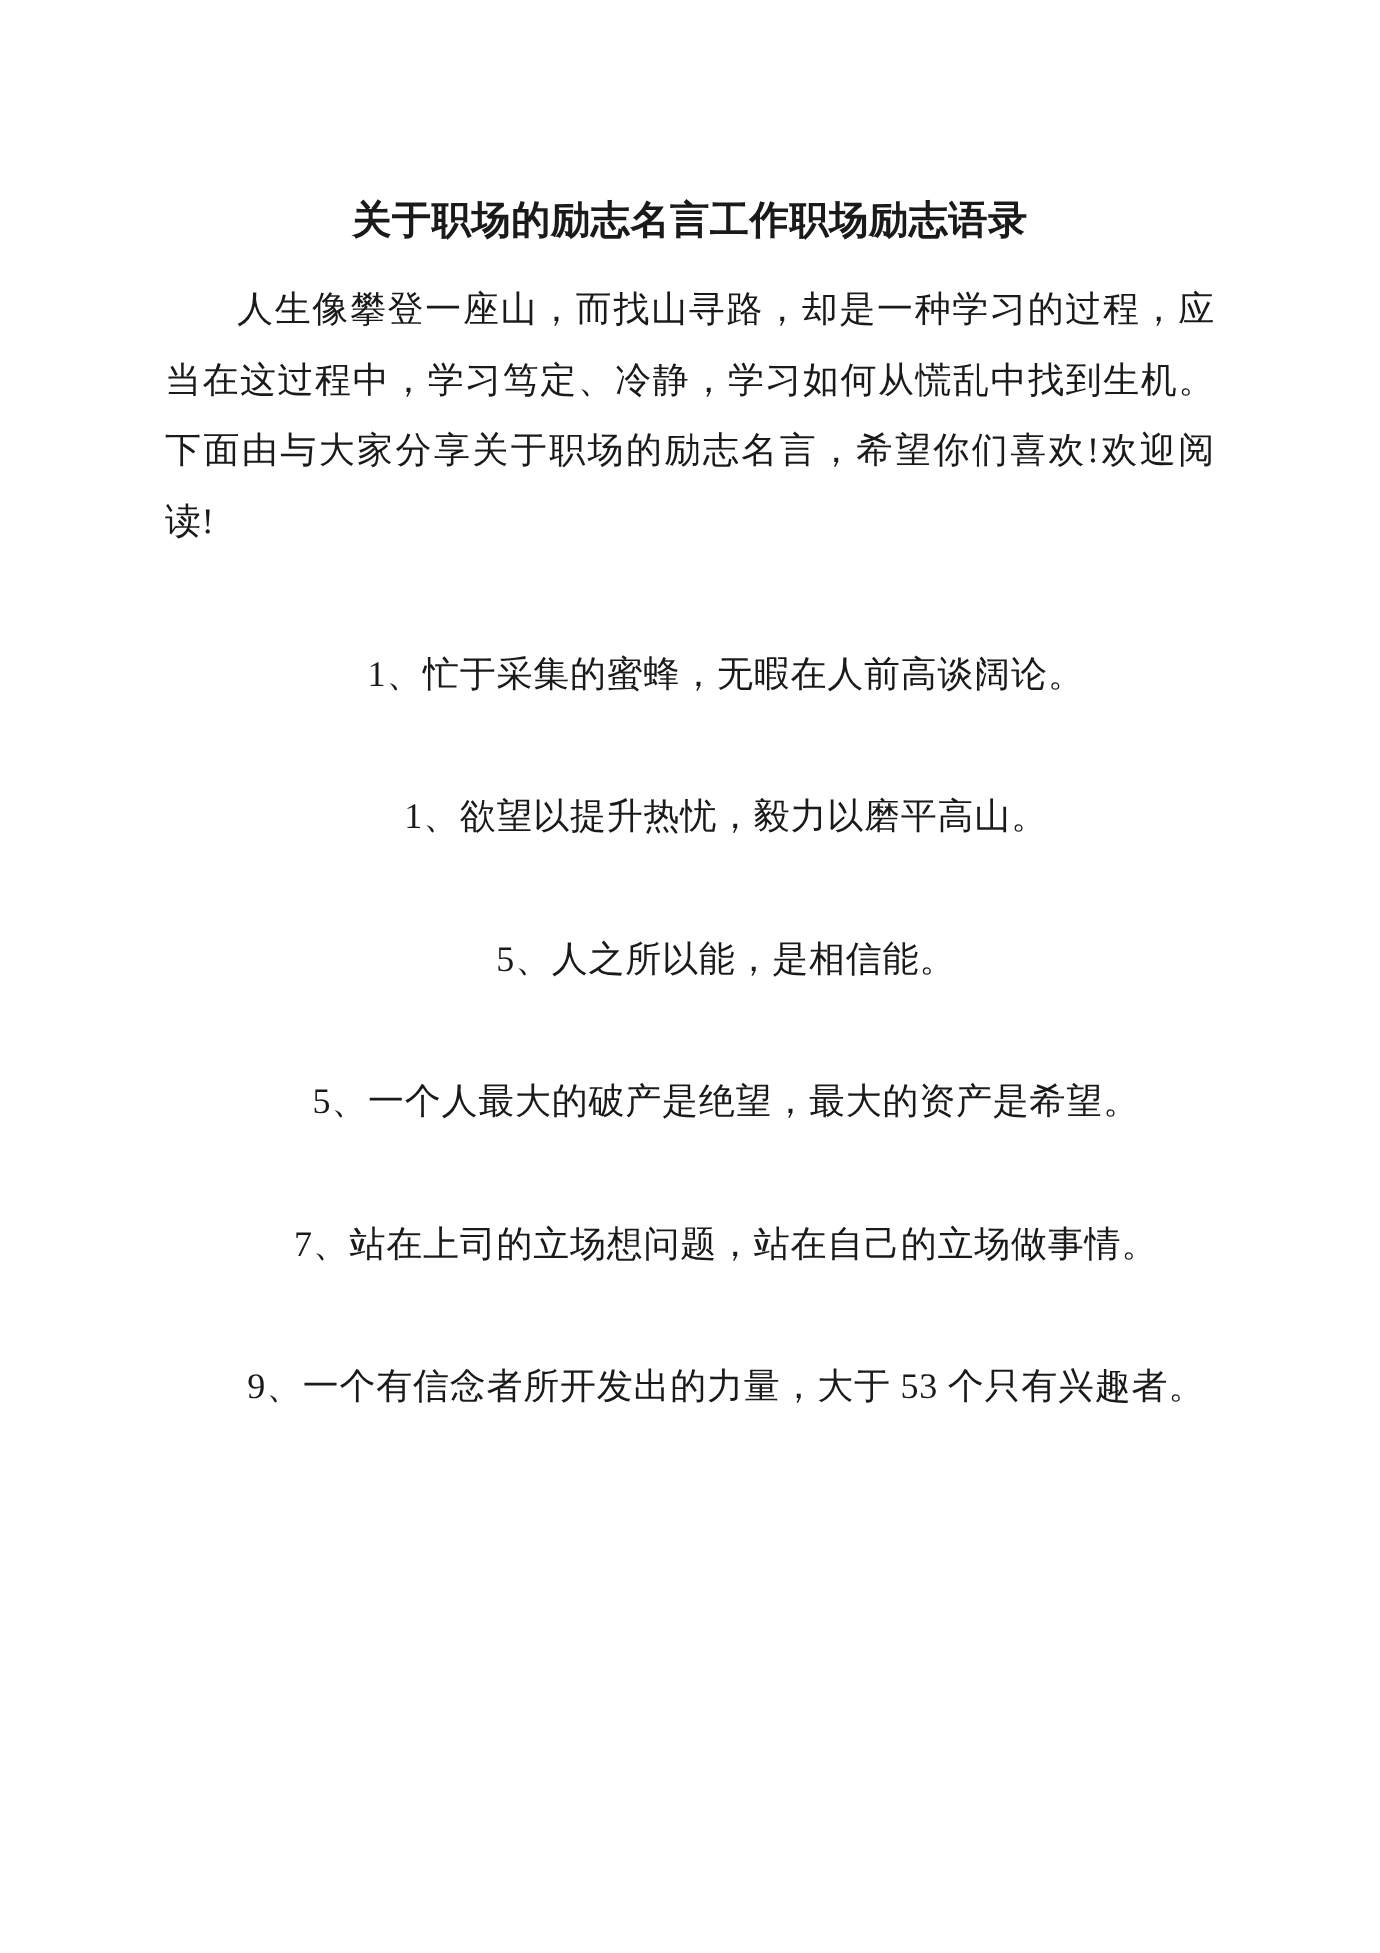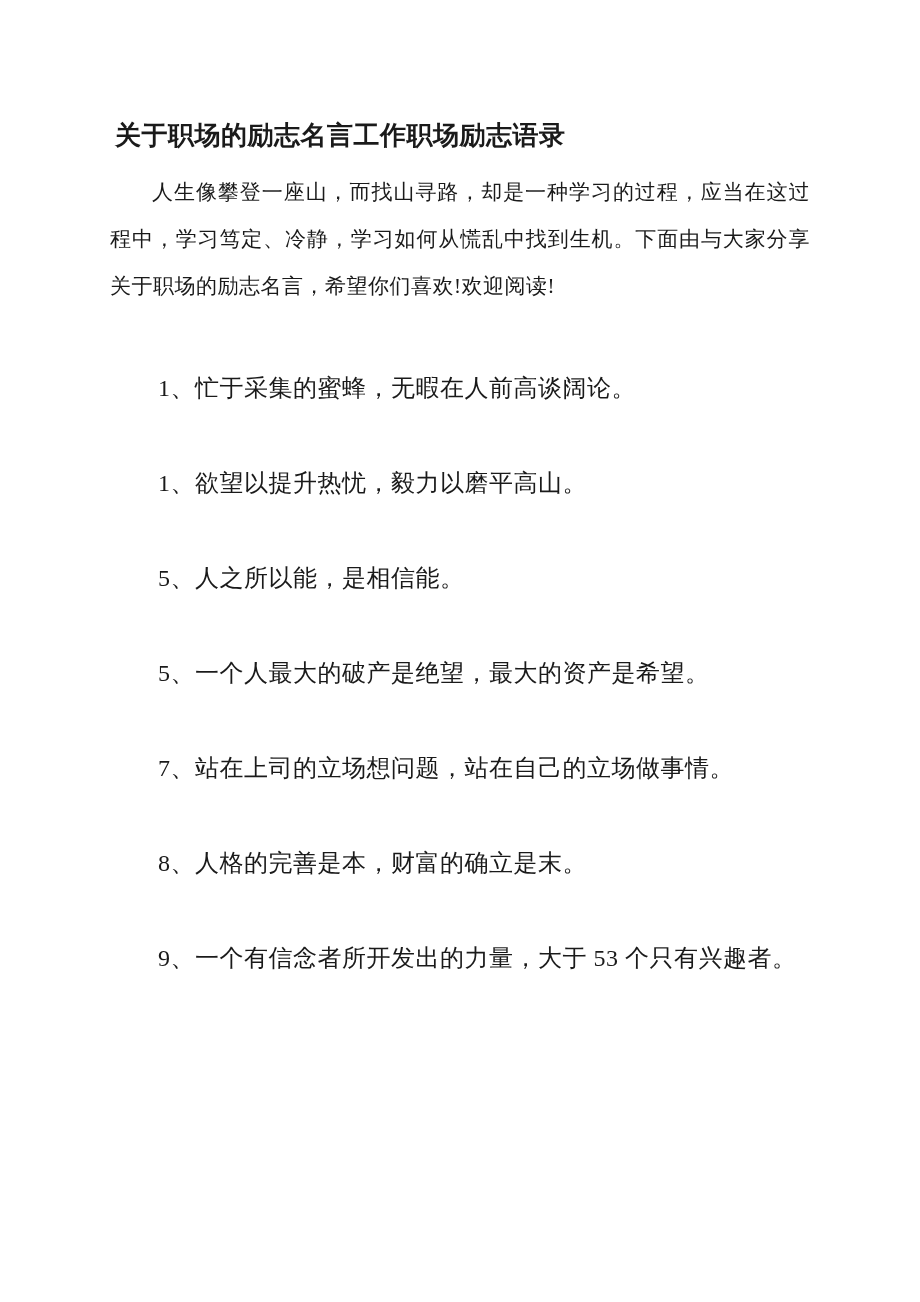--- a/index.html
+++ b/index.html
@@ -13,37 +13,38 @@
     height: 1302px;
     margin: 0 auto;
     background: #ffffff;
     box-sizing: border-box;
     padding: 110px 110px 0 110px;
     font-family: "Liberation Serif", "DejaVu Serif", serif;
     color: #1a1a1a;
     overflow: hidden;
   }
   .doc-title {
-    margin: 5px;
+    margin: 16px;
     font-size: 26px;
     font-weight: bold;
-    text-align: left;
+    text-align: center;
     line-height: 42px;
     letter-spacing: 0.5px;
   }
   .intro {
     margin: 12px 0 0 0;
-    font-size: 21px;
+    font-size: 24px;
     line-height: 47px;
     text-align: justify;
     text-indent: 2em;
     letter-spacing: 0.5px;
   }
   .quotes {
     margin-top: 55px;
+    text-align: center;
   }
   .quote {
     margin: 0;
     font-size: 24px;
     line-height: 47px;
     text-indent: 2em;
     letter-spacing: 0.5px;
     white-space: nowrap;
   }
   .quote + .quote {
@@ -57,16 +58,15 @@
   <h1 class="doc-title">关于职场的励志名言工作职场励志语录</h1>
 
   <p class="intro">人生像攀登一座山，而找山寻路，却是一种学习的过程，应当在这过程中，学习笃定、冷静，学习如何从慌乱中找到生机。下面由与大家分享关于职场的励志名言，希望你们喜欢!欢迎阅读!</p>
 
   <div class="quotes">
     <p class="quote">1、忙于采集的蜜蜂，无暇在人前高谈阔论。</p>
     <p class="quote">1、欲望以提升热忧，毅力以磨平高山。</p>
     <p class="quote">5、人之所以能，是相信能。</p>
     <p class="quote">5、一个人最大的破产是绝望，最大的资产是希望。</p>
     <p class="quote">7、站在上司的立场想问题，站在自己的立场做事情。</p>
-    <p class="quote">8、人格的完善是本，财富的确立是末。</p>
     <p class="quote">9、一个有信念者所开发出的力量，大于 53 个只有兴趣者。</p>
   </div>
 </div>
 
 </body></html>

